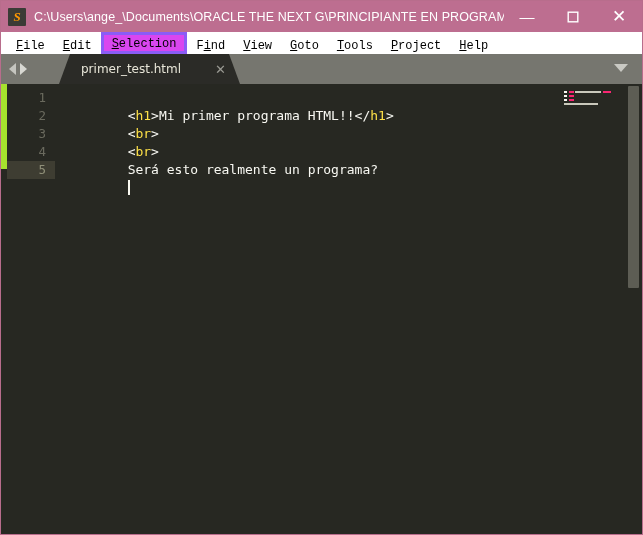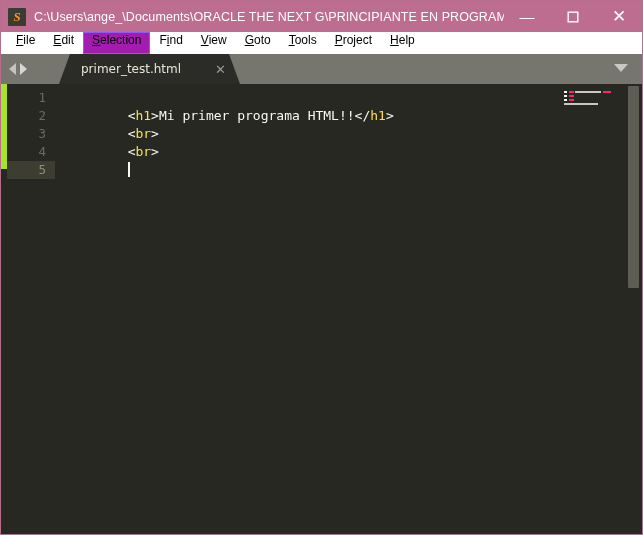--- a/index.html
+++ b/index.html
@@ -86,31 +86,32 @@
     height: 22px;
     flex: 0 0 22px;
     background: #ffffff;
     display: flex;
     align-items: stretch;
     padding-left: 6px;
     box-sizing: border-box;
   }
   .menu-item {
     display: flex;
-    align-items: flex-start;
+    align-items: flex-end;
     padding: 0 8px;
     color: #000000;
     font-size: 12px;
     white-space: nowrap;
     box-sizing: border-box;
     border: 1px solid transparent;
+    font-family: Liberation Mono, monospace;
   }
   .menu-item.active {
-    background: #a21caf;
-    border: 1px solid #8b5cf6;
+    background: #d946ef;
+    border: 3px solid #8b5cf6;
   }
   .menu-item u { text-decoration: underline; }
 
   
   .tabbar {
     height: 30px;
     flex: 0 0 30px;
     background: #76766f;
     display: flex;
     align-items: flex-end;
@@ -374,20 +375,23 @@
       <div class="code-line">
         <span class="tok-punct">&lt;</span><span class="tok-tag">h1</span><span class="tok-punct">&gt;</span><span class="tok-text">Mi primer programa HTML!!</span><span class="tok-punct">&lt;/</span><span class="tok-tag">h1</span><span class="tok-punct">&gt;</span>
       </div>
       <div class="code-line">
         <span class="tok-punct">&lt;</span><span class="tok-tag">br</span><span class="tok-punct">&gt;</span>
       </div>
       <div class="code-line">
         <span class="tok-punct">&lt;</span><span class="tok-tag">br</span><span class="tok-punct">&gt;</span>
       </div>
       <div class="code-line">
+        <span class="tok-text">Será esto realmente un programa?</span>
+      </div>
+      <div class="code-line">
         <span class="caret"></span>
       </div>
     </div>
 
     <div class="minimap">
       <div class="mini-line">
         <div class="mini-seg" style="width:3px;background:#f8f8f2;"></div>
         <div class="mini-seg" style="width:5px;background:#f92672;"></div>
         <div class="mini-seg" style="width:26px;background:#c9c8bb;"></div>
         <div class="mini-seg" style="width:8px;background:#f92672;"></div>

